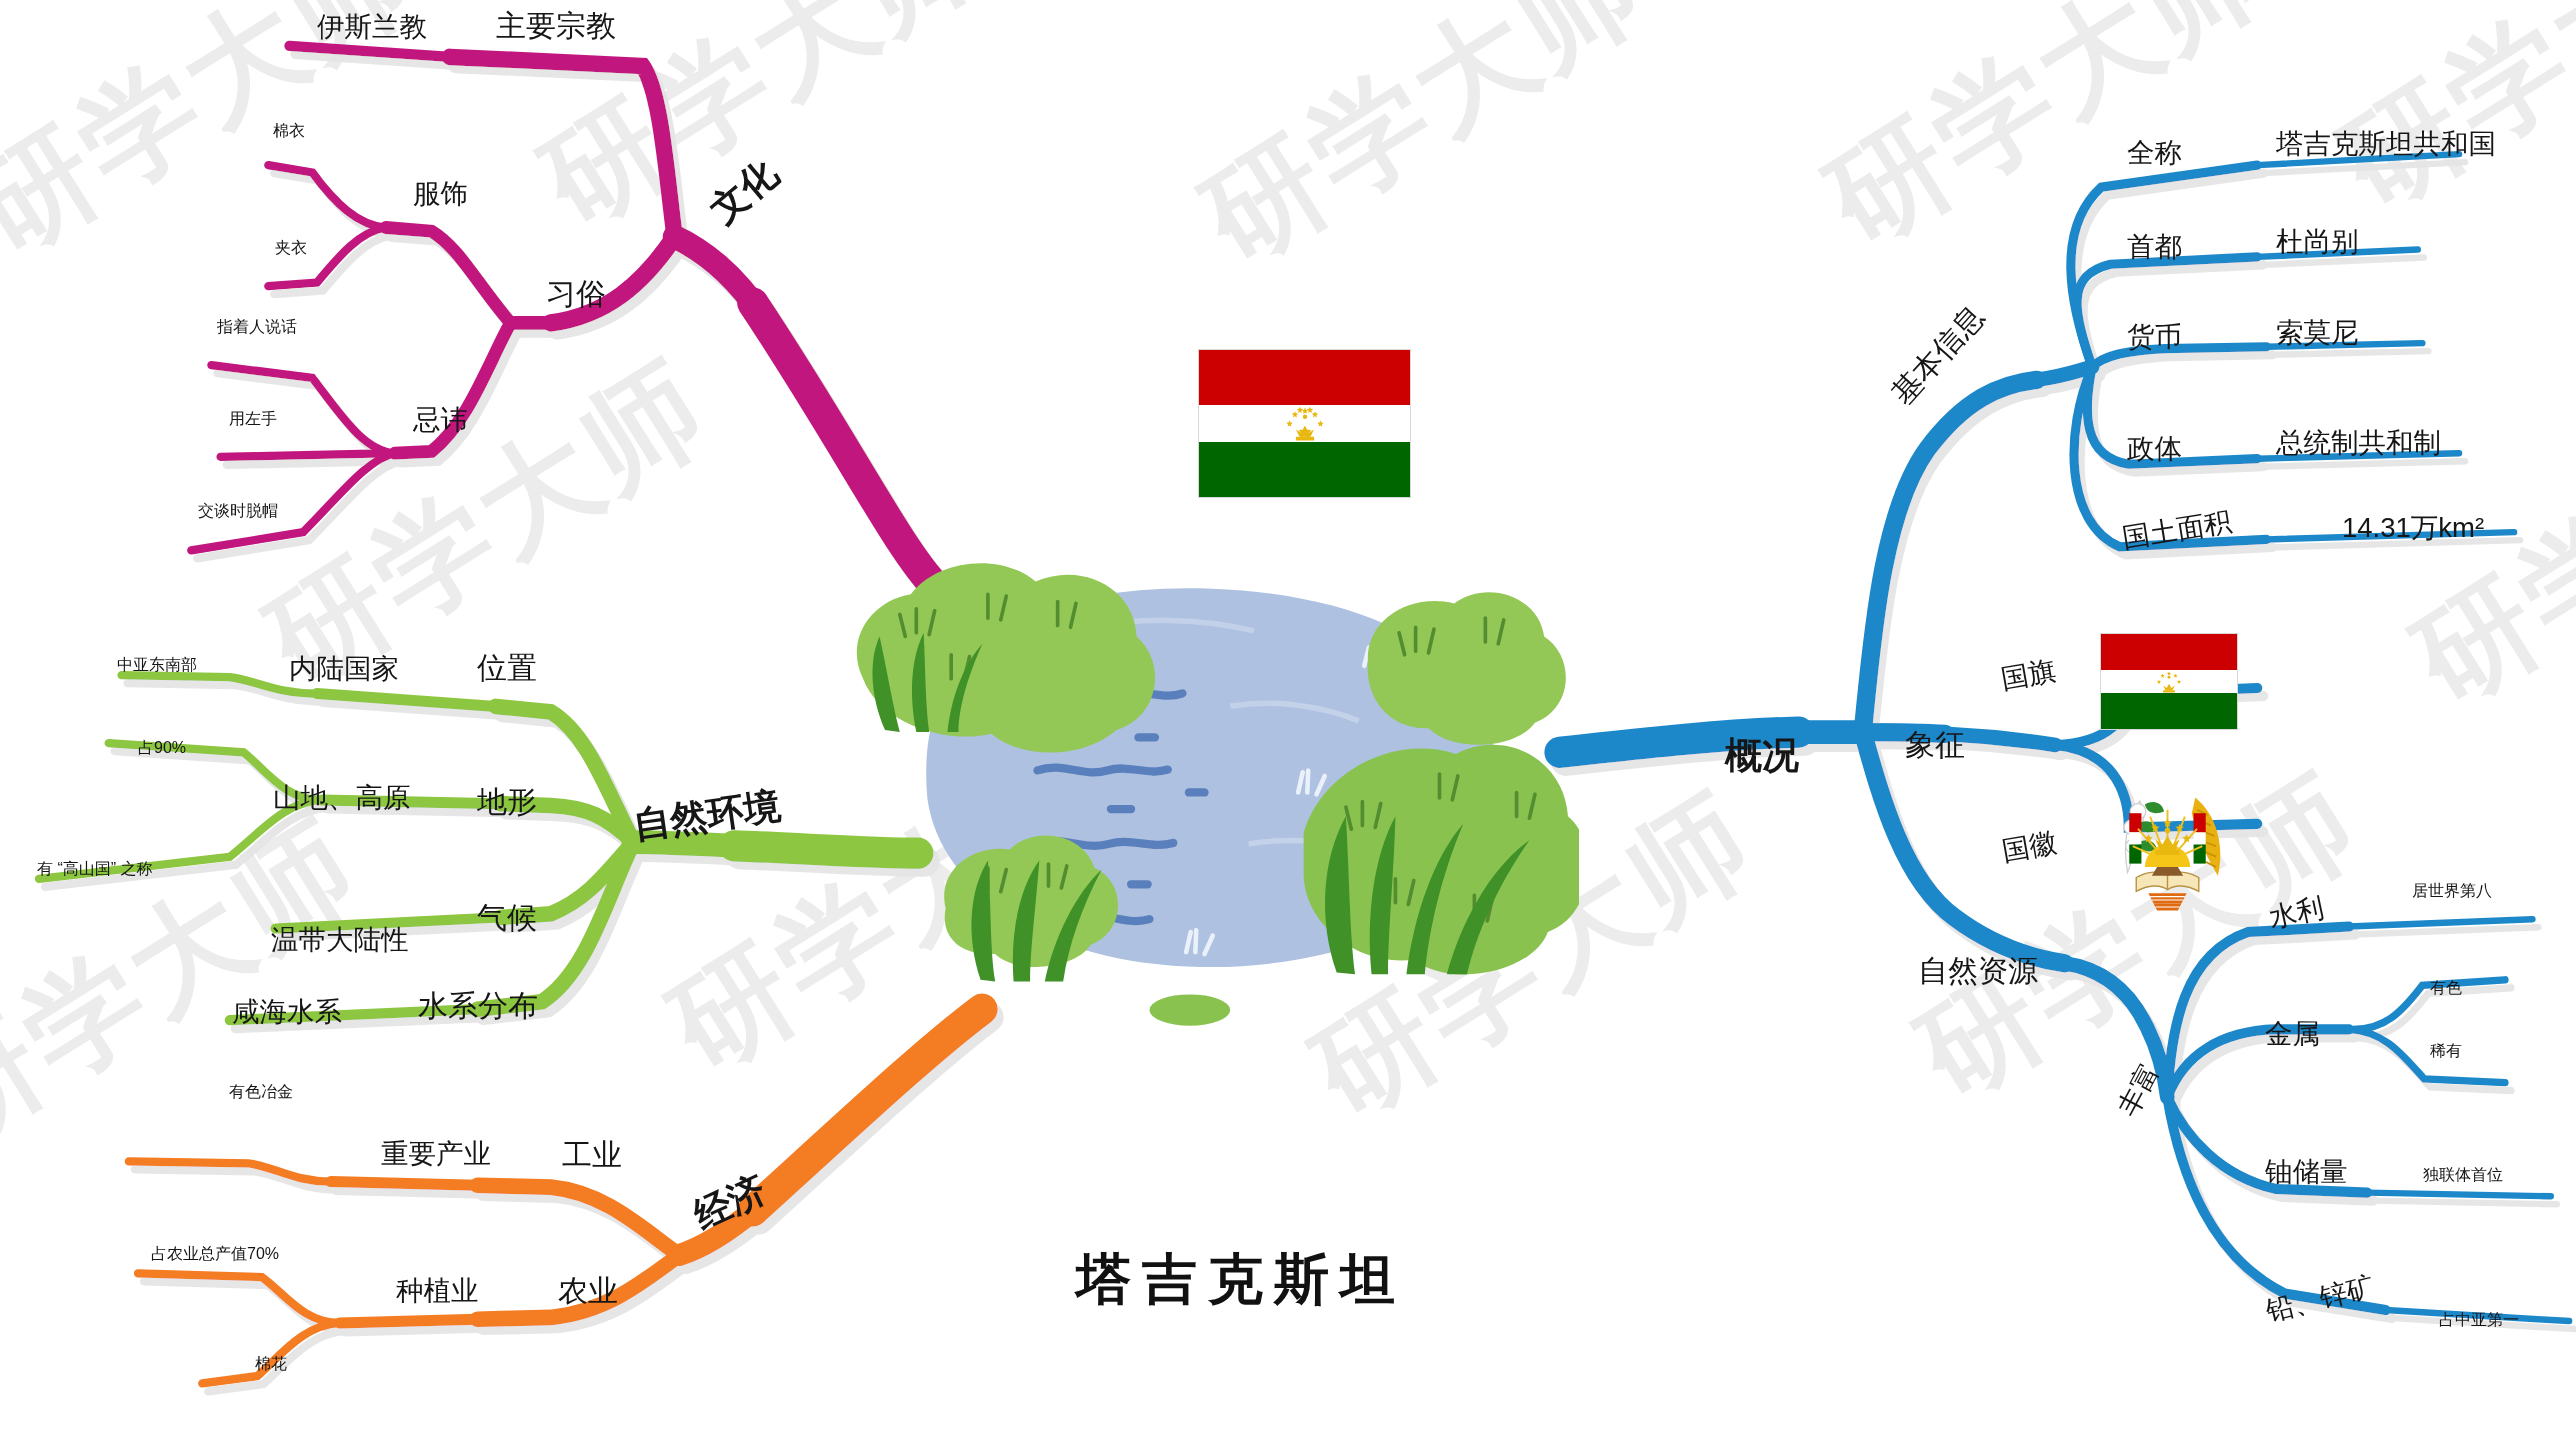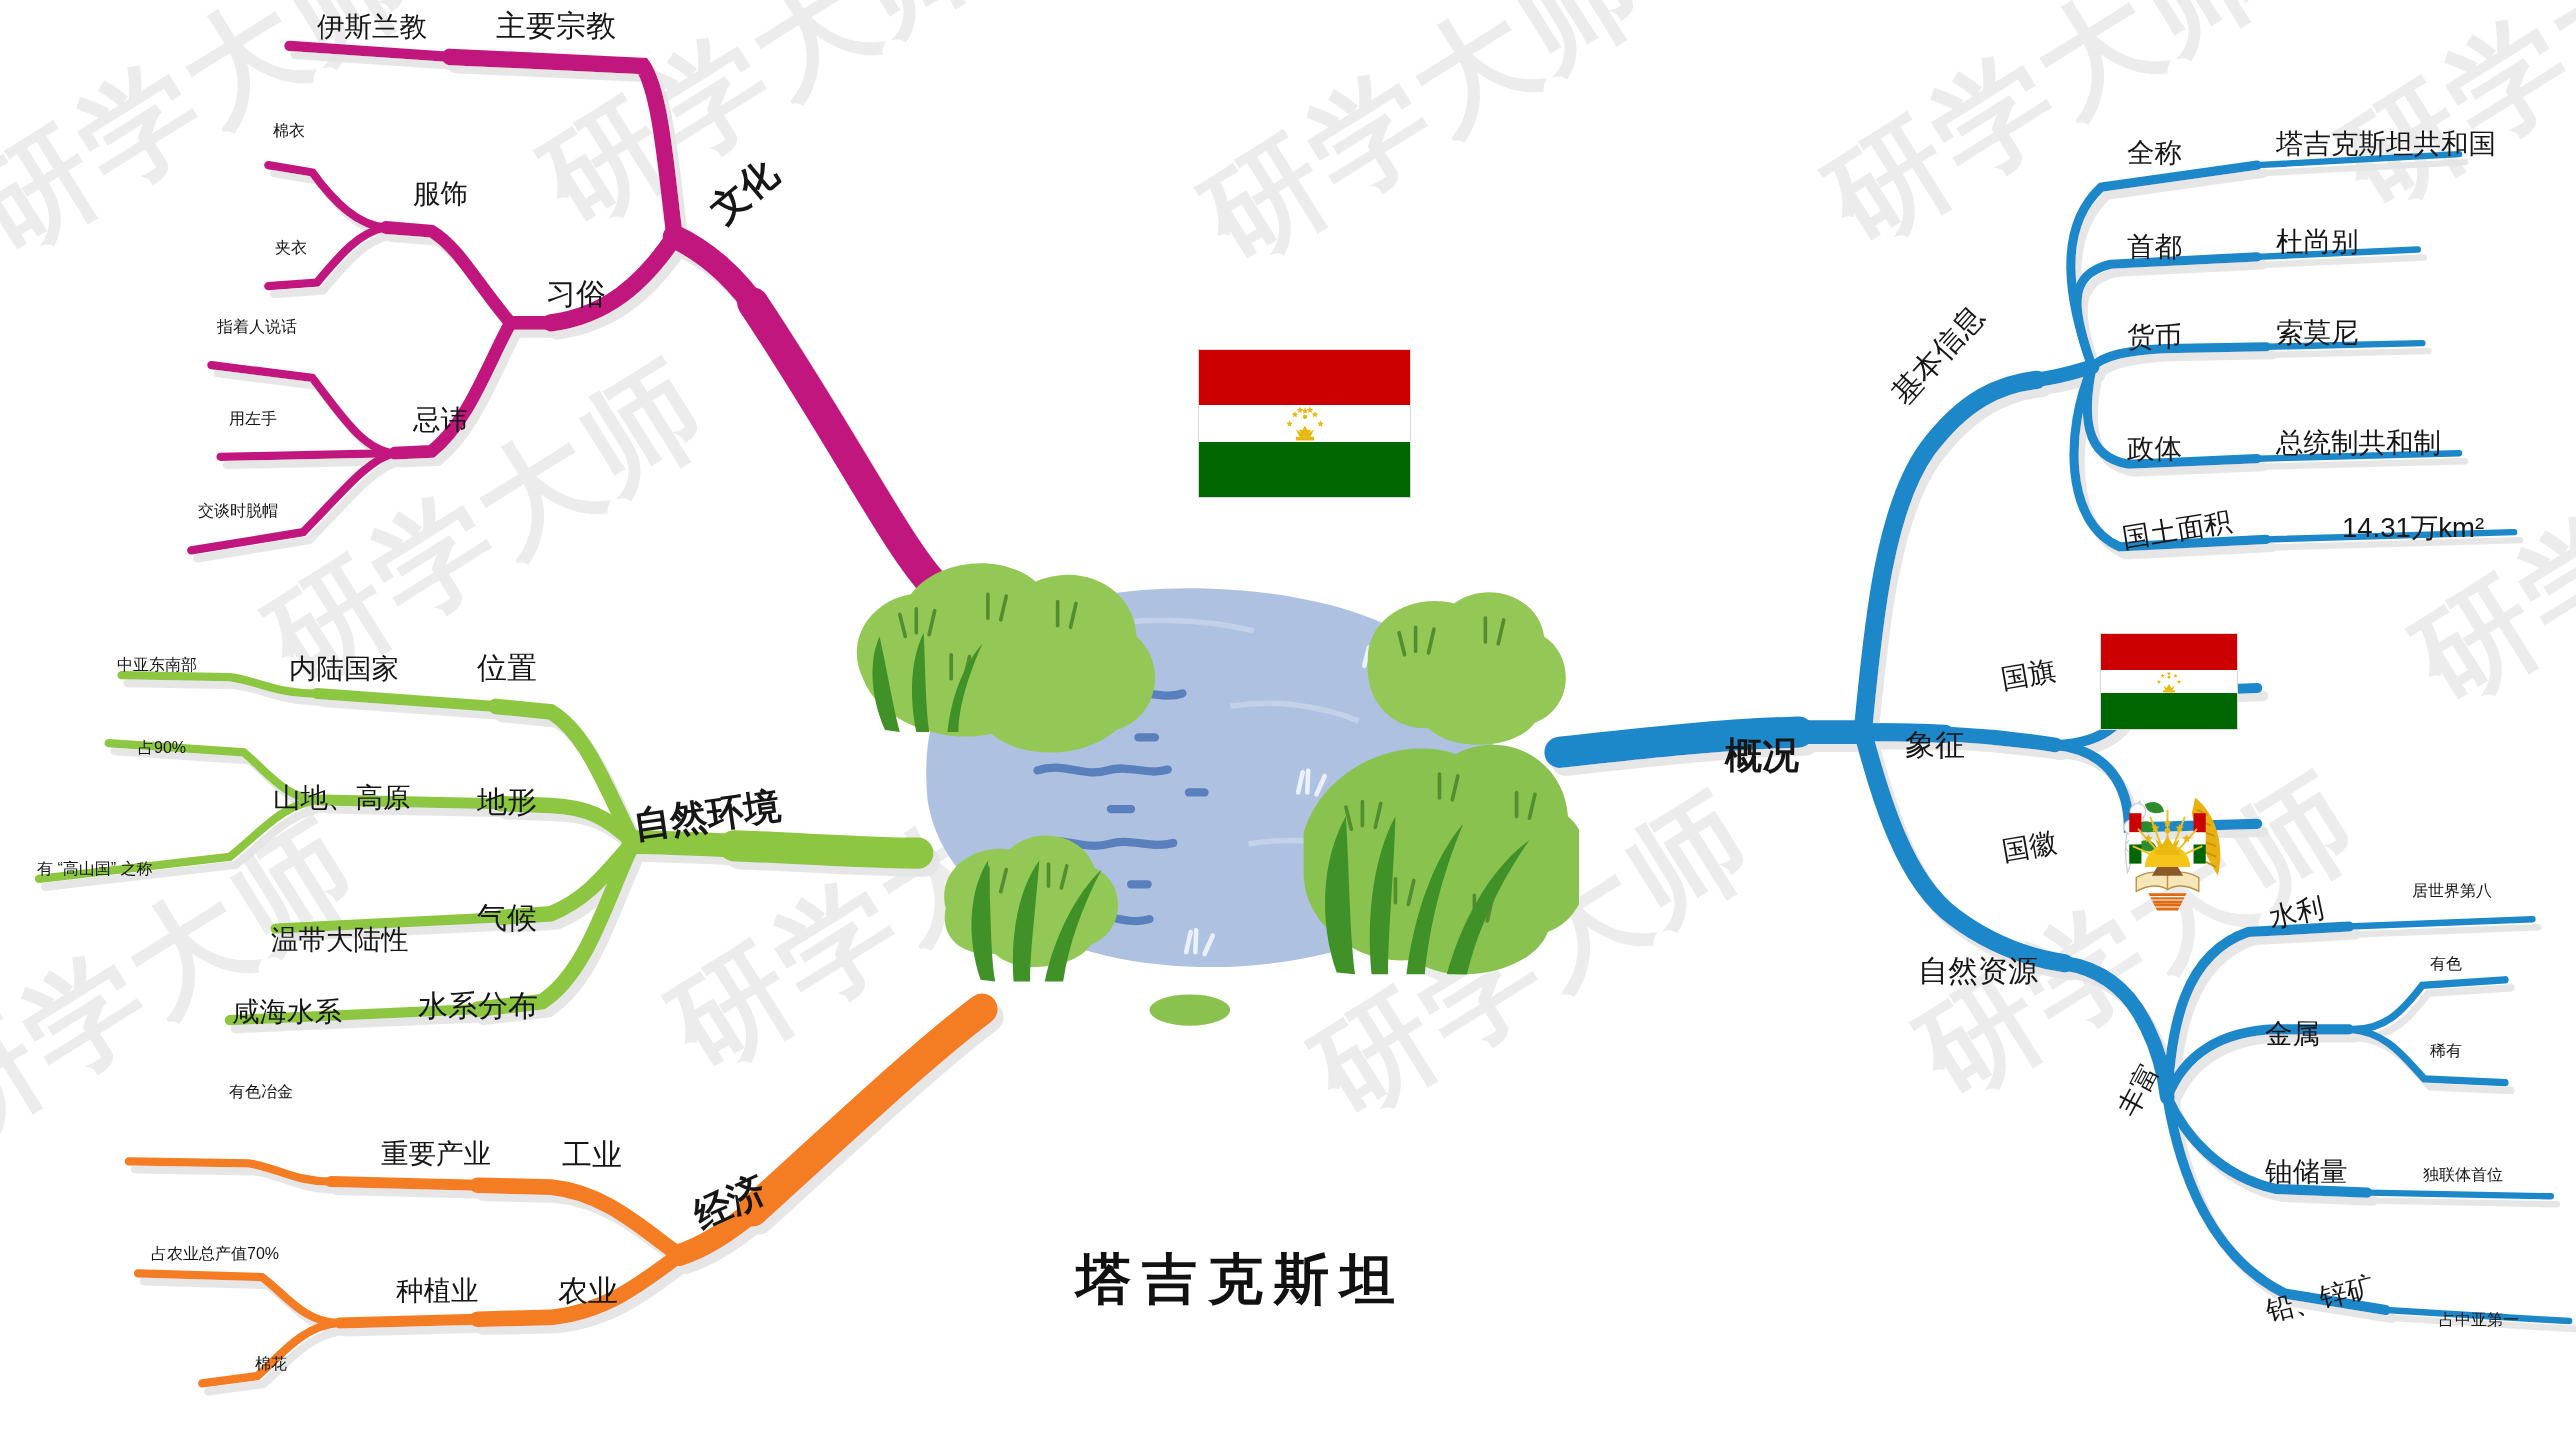--- a/index.html
+++ b/index.html
@@ -463,21 +463,21 @@
   <div class="lbl l3" style="left:2001px;top:661px;transform:rotate(-10deg);">国旗</div>
   <div class="lbl l3" style="left:2002px;top:833px;transform:rotate(-10deg);">国徽</div>
 
   <div class="lbl l2" style="left:1918px;top:956px;">自然资源</div>
   <div class="lbl l3" style="left:2111px;top:1076px;transform:rotate(-62deg);">丰富</div>
 
   <div class="lbl l3" style="left:2269px;top:899px;transform:rotate(-12deg);">水利</div>
   <div class="lbl l4" style="left:2412px;top:883px;">居世界第八</div>
 
   <div class="lbl l3" style="left:2265px;top:1020px;">金属</div>
-  <div class="lbl l4" style="left:2430px;top:956px;">有色</div>
+  <div class="lbl l4" style="left:2430px;top:980px;">有色</div>
   <div class="lbl l4" style="left:2430px;top:1043px;">稀有</div>
 
   <div class="lbl l3" style="left:2265px;top:1158px;">铀储量</div>
   <div class="lbl l4" style="left:2423px;top:1167px;">独联体首位</div>
 
   <div class="lbl l3" style="left:2265px;top:1285px;transform:rotate(-14deg);">铅、锌矿</div>
   <div class="lbl l4" style="left:2439px;top:1312px;">占中亚第一</div>
 
 </div>
 

